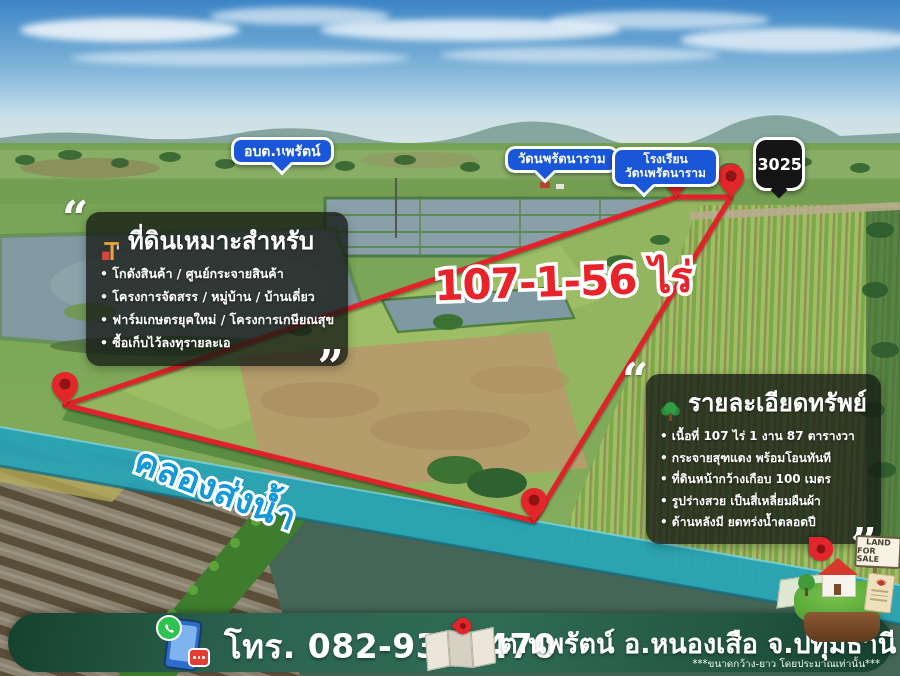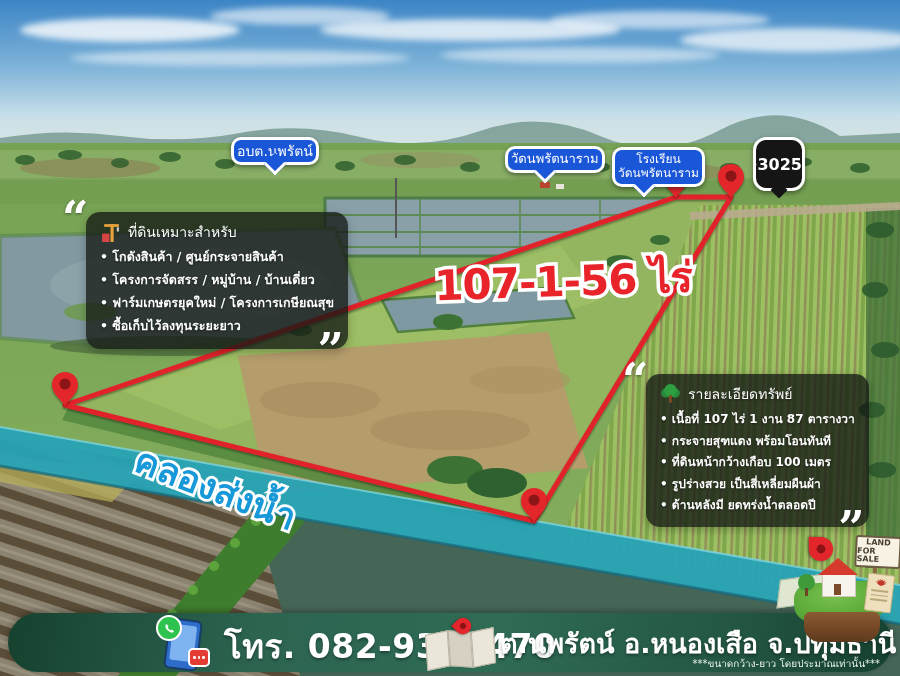--- a/index.html
+++ b/index.html
@@ -3,37 +3,37 @@
 <meta charset="utf-8">
 <style>
   html,body{margin:0;padding:0;background:#222;}
   .stage{position:relative;width:900px;height:676px;overflow:hidden;
          font-family:"DejaVu Sans",sans-serif;background:#79a556;}
   .stage svg.scene{position:absolute;left:0;top:0;z-index:1;}
 
   
   .bubble{position:absolute;z-index:6;}
   .bubble .bx{background:#1956d8;border:3px solid #fff;border-radius:10px;color:#fff;
-    font-weight:normal;line-height:1.15;padding:3px 3px;text-align:center;
+    font-weight:bold;line-height:1.15;padding:3px 10px;text-align:center;
     box-shadow:0 2px 5px rgba(0,0,0,.45);white-space:nowrap;}
   .bubble .tail{width:13px;height:13px;background:#1956d8;border-right:3px solid #fff;
     border-bottom:3px solid #fff;transform:rotate(45deg);margin:-9px auto 0;}
 
   
   .shield{position:absolute;left:753px;top:137px;z-index:6;}
   .shield .sq{width:46px;height:48px;background:#151515;border:3px solid #fff;border-radius:13px;
     display:flex;flex-direction:row;align-items:center;justify-content:center;
     box-shadow:0 2px 5px rgba(0,0,0,.45);}
   .shield .num{color:#fff;font-weight:bold;font-size:16px;line-height:1;margin-top:1px;}
   .shield .tail{width:12px;height:12px;background:#151515;transform:rotate(45deg);margin:-7px auto 0;}
 
   
   .info-box{position:absolute;background:rgba(20,26,20,.78);border-radius:14px;color:#fff;
     padding:9px 14px 10px;z-index:6;box-shadow:0 3px 10px rgba(0,0,0,.25);}
-  .info-box .hd{display:flex;align-items:flex-start;gap:7px;font-weight:normal;font-size:14px;
+  .info-box .hd{display:flex;align-items:flex-end;gap:7px;font-weight:bold;font-size:24px;
     margin-bottom:4px;text-shadow:0 1px 2px rgba(0,0,0,.5);}
   .info-box .item{font-size:12.5px;font-weight:bold;margin:3px 0;white-space:nowrap;
     text-shadow:0 1px 2px rgba(0,0,0,.5);}
   .info-box .item::before{content:"• ";}
   .q{position:absolute;color:#fff;font-size:46px;font-weight:bold;line-height:.8;
     font-family:"DejaVu Serif",serif;text-shadow:0 1px 3px rgba(0,0,0,.45);}
   .q-open{left:-24px;top:-12px;}
   .q-close{right:4px;bottom:-20px;}
 
   
@@ -294,21 +294,21 @@
         <rect x="2" y="12" width="7" height="8" fill="#d64541"></rect>
         <rect x="10" y="3" width="3" height="17" fill="#e8a33d"></rect>
         <rect x="4" y="3" width="14" height="2.6" fill="#e8a33d"></rect>
         <rect x="16" y="6" width="2" height="4" fill="#d0d0d0"></rect>
       </svg>
       <span>ที่ดินเหมาะสำหรับ</span>
     </div>
     <div class="item">โกดังสินค้า / ศูนย์กระจายสินค้า</div>
     <div class="item">โครงการจัดสรร / หมู่บ้าน / บ้านเดี่ยว</div>
     <div class="item">ฟาร์มเกษตรยุคใหม่ / โครงการเกษียณสุข</div>
-    <div class="item">ซื้อเก็บไว้ลงทุนระยะยาว</div>
+    <div class="item">ซื้อเก็บไว้ลงทุรายละเอ</div>
     <span class="q q-close">”</span>
   </div>
 
   <div class="info-box" style="left:646px;top:374px;">
     <span class="q q-open">“</span>
     <div class="hd">
       <svg width="21" height="21" viewBox="0 0 20 20">
         <circle cx="5.5" cy="9.5" r="4.5" fill="#27893a"></circle>
         <circle cx="14.5" cy="9.5" r="4.5" fill="#27893a"></circle>
         <circle cx="10" cy="7" r="6" fill="#2f9e41"></circle>

